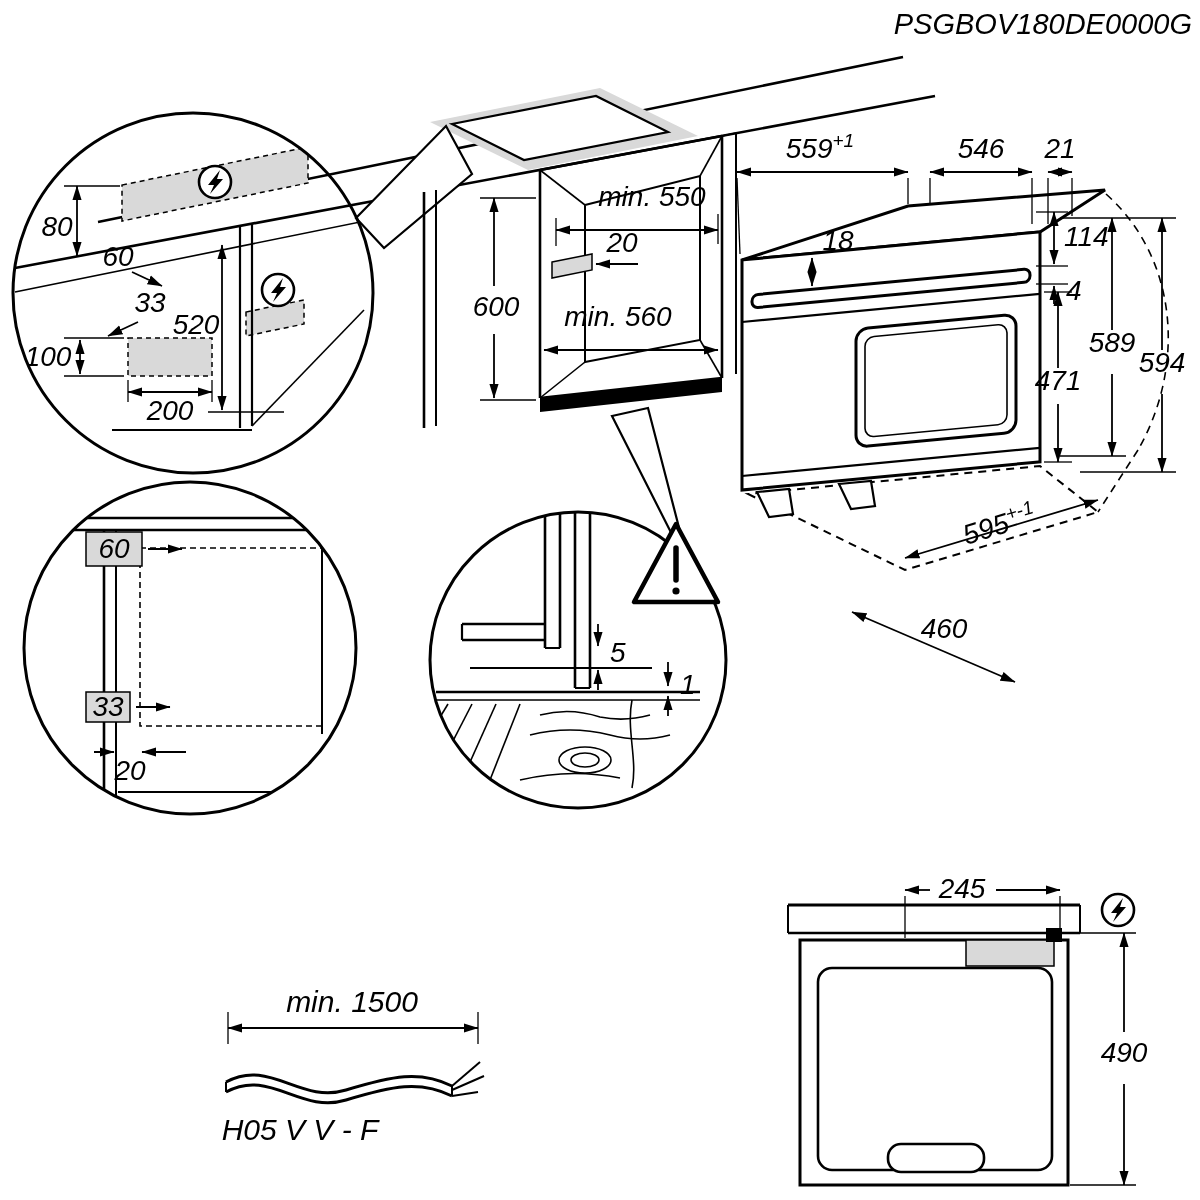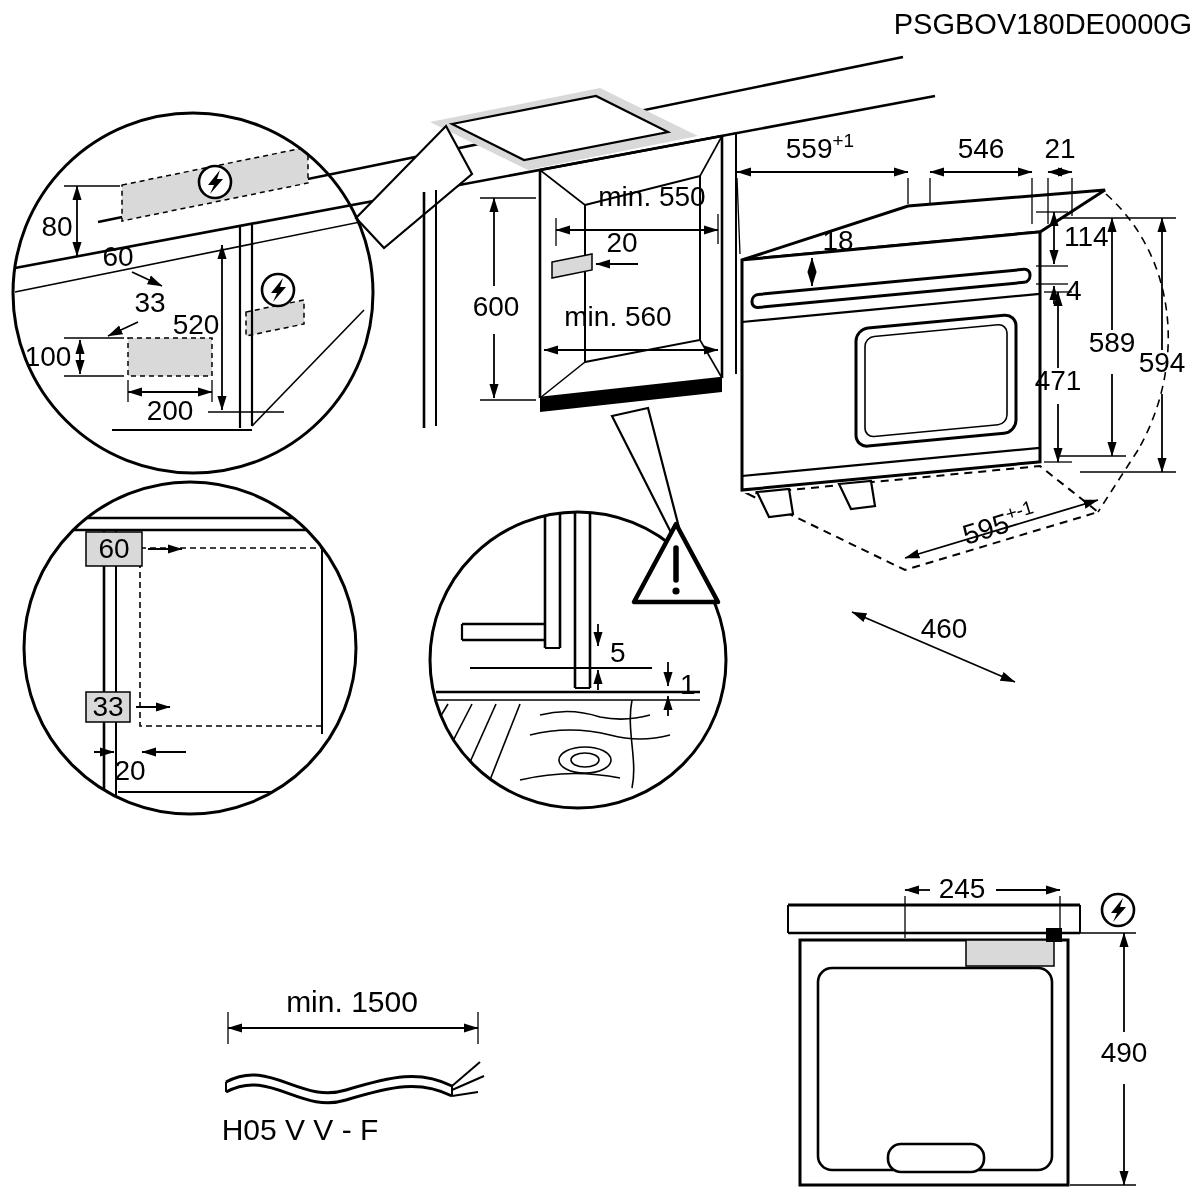--- a/index.html
+++ b/index.html
@@ -1,16 +1,16 @@
 <!DOCTYPE html>
 <html><head>
 <meta charset="utf-8">
 <style>
   html,body{margin:0;padding:0;background:#fff;}
-  .page{width:1200px;height:1200px;position:relative;background:#fff;}
+  .page{width:1200px;height:1200px;position:relative;background:#fff;font-style:italic;}
   svg{display:block;}
   .s3{fill:none;stroke:#000;stroke-width:3;}
   .s26{fill:none;stroke:#000;stroke-width:2.6;}
   .s22{fill:none;stroke:#000;stroke-width:2.2;}
   .s2{fill:none;stroke:#000;stroke-width:2;}
   .s16{fill:none;stroke:#000;stroke-width:1.6;}
   .ext{fill:none;stroke:#000;stroke-width:1.3;}
   .dim{fill:none;stroke:#000;stroke-width:1.8;}
   .dash{stroke-dasharray:8 6;}
   .dashf{stroke-dasharray:6 4;}

